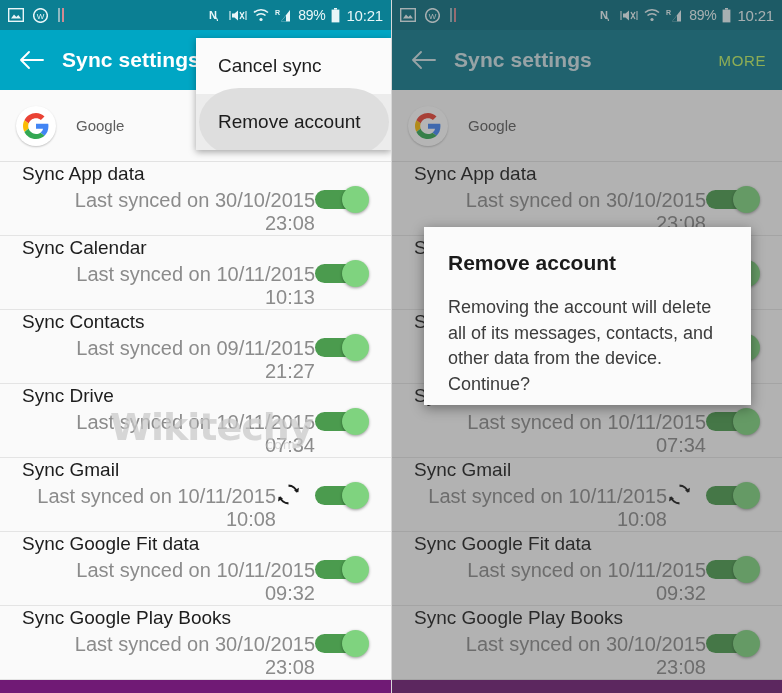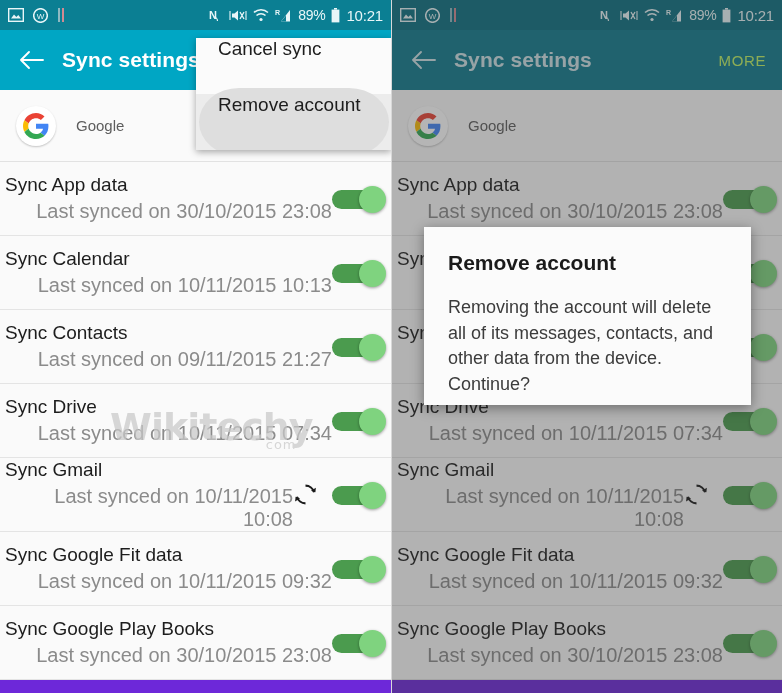--- a/index.html
+++ b/index.html
@@ -30,21 +30,21 @@
   .toolbar {
     height: 60px; background: #00a6c4; color: #ffffff;
     display: flex; align-items: center; padding: 0 16px;
     position: relative; z-index: 30;
   }
   .toolbar .back { width: 30px; height: 30px; display:flex; align-items:center; justify-content:center; }
   .toolbar .title { font-size: 21px; margin-left: 16px; font-weight: 700; letter-spacing: 0.1px; }
   .toolbar .more { margin-left: auto; font-size: 15px; letter-spacing: 0.6px; }
 
   
-  .content { position: relative; background: #6d28d9; height: 603px; }
+  .content { position: relative; background: #701a75; height: 603px; }
 
   .account-row {
     display: flex; align-items: center; height: 72px; padding: 0 16px;
     border-bottom: 1px solid #e2e2e2; background: #fafafa;
   }
   .g-logo {
     width: 40px; height: 40px; border-radius: 50%; background: #fff;
     box-shadow: 0 1px 2px rgba(0,0,0,.22);
     display: flex; align-items: center; justify-content: center; flex: 0 0 auto;
   }
@@ -52,21 +52,21 @@
   .acct-email {
     height: 17px; width: 175px; border-radius: 2px; margin-bottom: 5px;
     background: linear-gradient(90deg,#9a9a9a 0%,#8d8d8d 12%,#b4b4b4 22%,#909090 34%,#a8a8a8 46%,
                 #888 57%,#b0b0b0 70%,#949494 82%,#a2a2a2 100%);
     filter: blur(2.4px); opacity: .88;
   }
   .acct-type { font-size: 15px; color: #5d5d5d; }
 
   .sync-list { background: #fafafa; }
   .sync-row {
-    position: relative; height: 74px; padding: 0 5px;
+    position: relative; height: 74px; padding: 0 22px;
     border-bottom: 1px solid #e4e4e4;
     display: flex; align-items: center;
   }
   .sync-texts { flex: 1 1 auto; }
   .sync-title { font-size: 19px; color: #1d1d1d; margin-bottom: 4px; }
   .sync-sub { font-size: 20px; color: #8b8b8b; text-align: right; }
   .sync-right { display: flex; align-items: center; gap: 14px; flex: 0 0 auto; }
 
   .spinner { width: 25px; height: 25px; }
 
@@ -93,21 +93,21 @@
   }
   .wm-left { left: 110px; top: 318px; }
 
   
   .menu {
     position: absolute; left: 196px; top: 38px; width: 195px;
     background: #fbfbfb; box-shadow: 0 2px 7px rgba(0,0,0,.35);
     z-index: 60; overflow: hidden;
   }
   .menu-item {
-    height: 56px; display: flex; padding: 0 22px;
+    height: 56px; display: flex; align-items: center; padding: 0 22px;
     font-size: 19px; color: #1d1d1d; position: relative; background: #fbfbfb;
   }
   .menu-item.pressed { background: #ececec; }
   .menu-item.pressed::before {
     content: ""; position: absolute; left: 50%; top: 50%;
     width: 190px; height: 68px; transform: translate(-50%,-50%);
     background: #dedede; border-radius: 40px / 34px; z-index: 0;
   }
   .menu-item span { position: relative; z-index: 1; }
 

